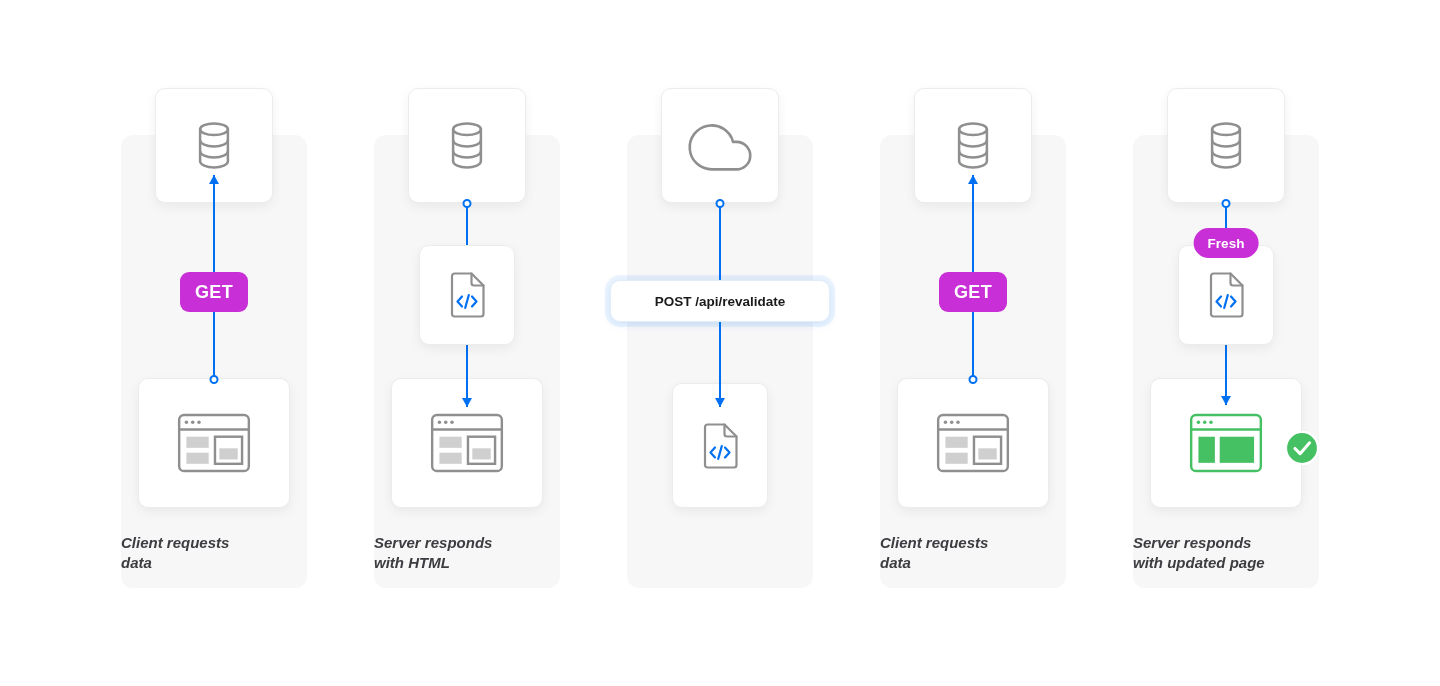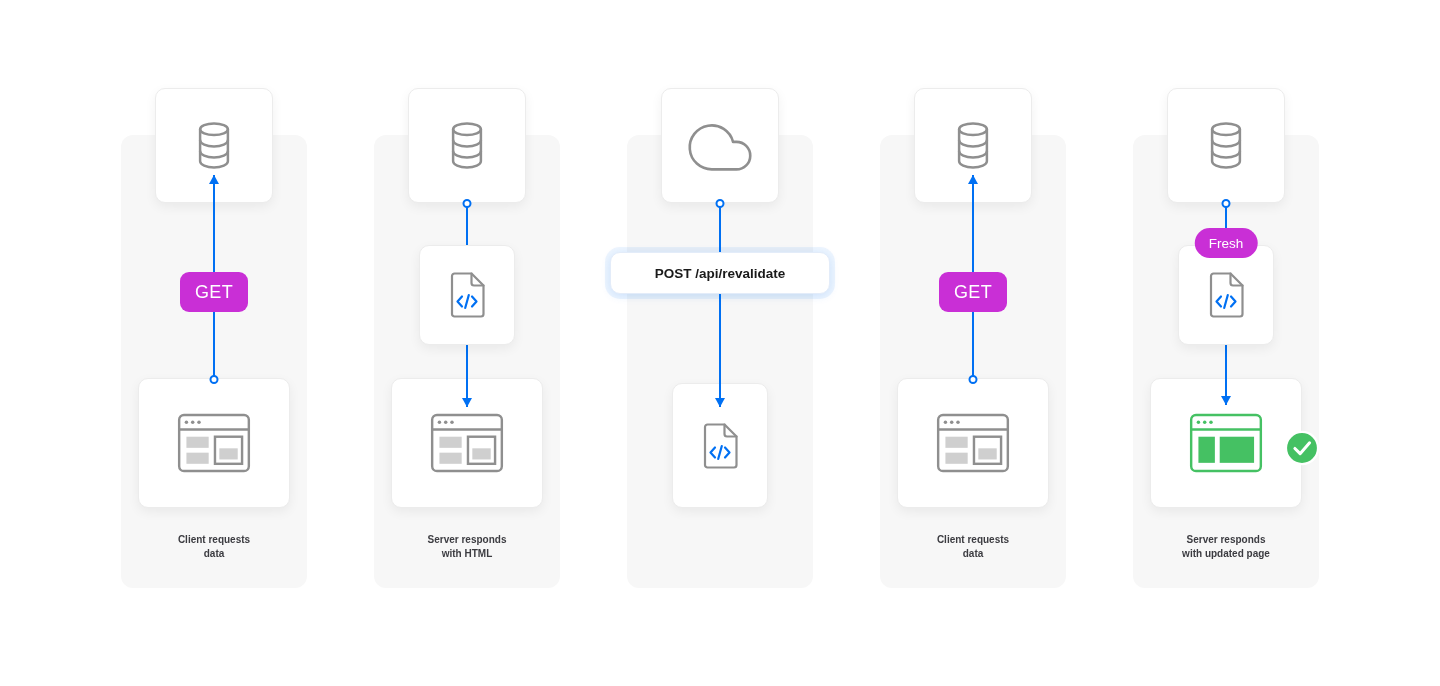--- a/index.html
+++ b/index.html
@@ -40,45 +40,45 @@
   .head-down { bottom:0; border-top:9px solid var(--arrow-blue,#0070f3); }
   .dot {
     position:absolute; left:50%; transform:translateX(-50%);
     width:9px; height:9px; background:#fff;
     border:2px solid var(--arrow-blue,#0070f3); border-radius:50%;
   }
   .dot-top { top:-4px; }
   .dot-bottom { bottom:-4px; }
 
   .badge {
-    position:absolute; z-index:6; color:#fff; font-weight:normal;
+    position:absolute; z-index:6; color:#fff; font-weight:bold;
     display:flex; align-items:center; justify-content:center;text-align:right;
   }
   .get-badge {
     left:50%; transform:translateX(-50%); top:184px; width:68px; height:40px;
     border-radius:9px; background:var(--badge-magenta,#c92fd6);
     font-size:18px; letter-spacing:.3px;
   }
   .fresh-badge {
     left:50%; transform:translateX(-50%); top:140px; height:30px; padding:0 14px;
     border-radius:999px; background:var(--badge-magenta,#c92fd6); font-size:13.5px;
   }
   .post-label {
     position:absolute; z-index:6; left:50%; transform:translateX(-50%);
-    top:164px; width:220px; height:42px;
+    top:192px; width:220px; height:42px;
     background:#fff; border:1px solid #e3ecf9; border-radius:10px;
     display:flex; align-items:center; justify-content:center;
     font-size:13.5px; font-weight:bold; color:#1a1a1a;
     box-shadow:0 0 0 5px rgba(0,112,243,.07), 0 2px 10px rgba(0,112,243,.14);
   }
   .check-wrap { position:absolute; left:151px; top:342px; width:36px; height:36px; z-index:7; }
   .caption {
     position:absolute; top:445px; left:0; width:100%;
-    text-align:center; font-size:10px; line-height:1.35; font-weight:bold;
-    color:#3c3c41; white-space:pre-line;
+    text-align:left; font-size:15px; line-height:1.35; font-weight:bold;
+    color:#3c3c41; white-space:pre-line;font-style:italic;
   }
   .icon { display:block; }
 </style>
 </head>
 <body>
 
 <svg width="0" height="0" style="position:absolute" aria-hidden="true">
   <defs>
     <symbol id="i-database" viewBox="0 0 48 54">
       <g style="stroke:var(--icon-gray,#8f8f8f)" fill="none" stroke-width="2.6" stroke-linecap="round">

